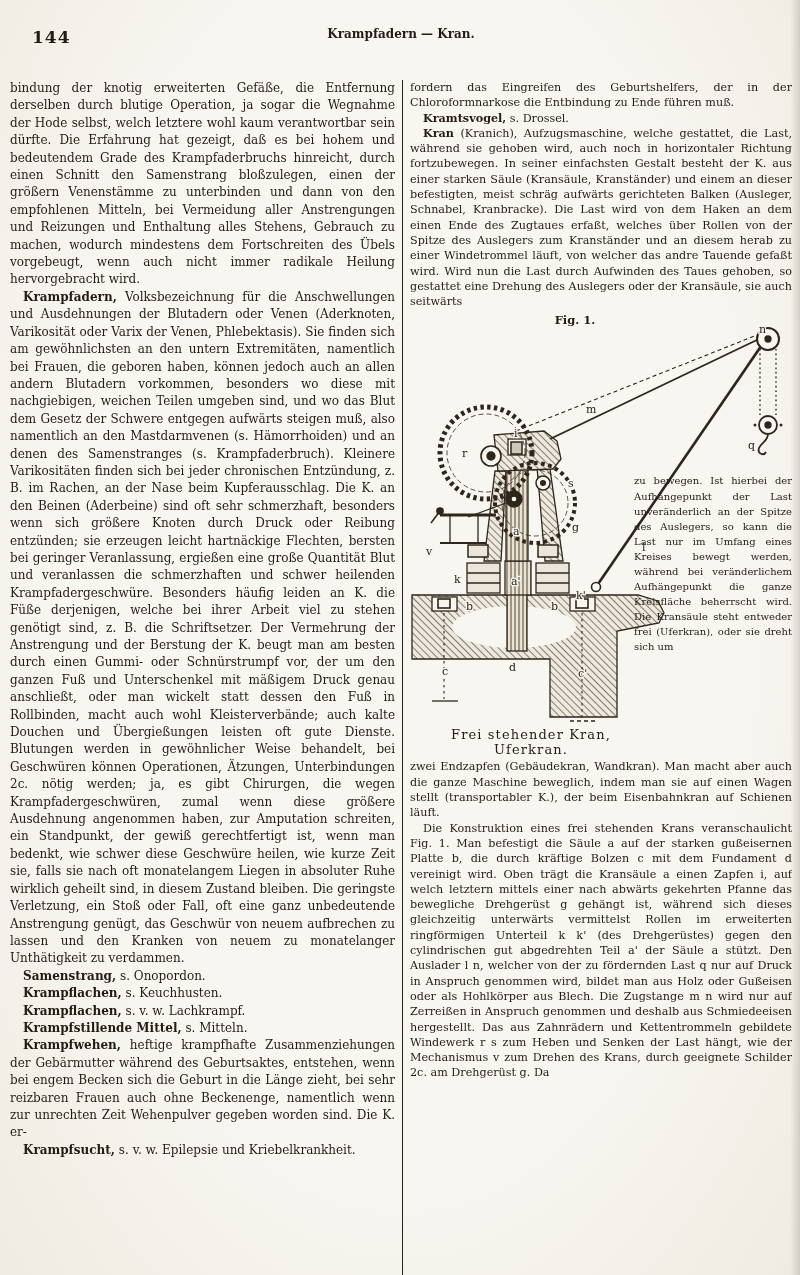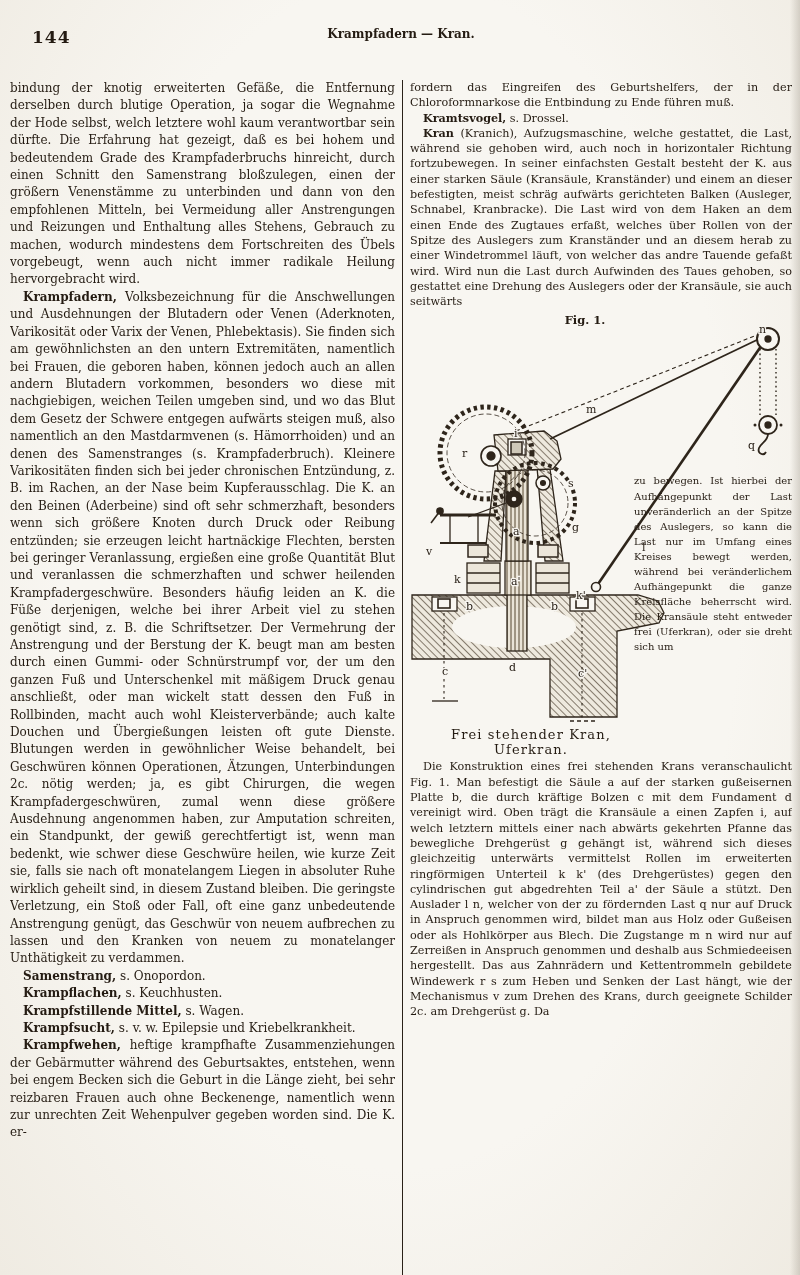--- a/index.html
+++ b/index.html
@@ -59,21 +59,21 @@
   p.indent{text-indent:13px;}
   .hw{font-weight:bold;}
   
   .figure-block{
     position:relative;
     height:446px;
     margin:2px 0 2px 0;
     text-align:left;
   }
   .fig-label{
-    position:absolute;top:2px;left:95px;width:160px;
+    position:absolute;top:2px;left:85px;width:160px;
     text-align:center;font-size:11.5px;font-weight:bold;
   }
   .crane-svg{
     position:absolute;left:0;top:16px;
   }
   .fig-side-text{
     position:absolute;right:0;top:162px;width:158px;
     font-size:10px;line-height:15.1px;text-align:justify;
   }
   .fig-caption{
@@ -100,23 +100,24 @@
     <div class="page-title">Krampfadern — Kran.</div>
   </div>
 
   <div class="columns">
 
     <div class="col col-left">
       <p>bindung der knotig erweiterten Gefäße, die Entfernung derselben durch blutige Operation, ja sogar die Wegnahme der Hode selbst, welch letztere wohl kaum verantwortbar sein dürfte. Die Erfahrung hat gezeigt, daß es bei hohem und bedeutendem Grade des Krampfaderbruchs hinreicht, durch einen Schnitt den Samenstrang bloßzulegen, einen der größern Venenstämme zu unterbinden und dann von den empfohlenen Mitteln, bei Vermeidung aller Anstrengungen und Reizungen und Enthaltung alles Stehens, Gebrauch zu machen, wodurch mindestens dem Fortschreiten des Übels vorgebeugt, wenn auch nicht immer radikale Heilung hervorgebracht wird.</p>
       <p class="indent"><span class="hw">Krampfadern,</span> <span>Volksbezeichnung für die Anschwellungen und Ausdehnungen der Blutadern oder Venen (Aderknoten, Varikosität oder Varix der Venen, Phlebektasis). Sie finden sich am gewöhnlichsten an den untern Extremitäten, namentlich bei Frauen, die geboren haben, können jedoch auch an allen andern Blutadern vorkommen, besonders wo diese mit nachgiebigen, weichen Teilen umgeben sind, und wo das Blut dem Gesetz der Schwere entgegen aufwärts steigen muß, also namentlich an den Mastdarmvenen (s. Hämorrhoiden) und an denen des Samenstranges (s. Krampfaderbruch). Kleinere Varikositäten finden sich bei jeder chronischen Entzündung, z. B. im Rachen, an der Nase beim Kupferausschlag. Die K. an den Beinen (Aderbeine) sind oft sehr schmerzhaft, besonders wenn sich größere Knoten durch Druck oder Reibung entzünden; sie erzeugen leicht hartnäckige Flechten, bersten bei geringer Veranlassung, ergießen eine große Quantität Blut und veranlassen die schmerzhaften und schwer heilenden Krampfadergeschwüre. Besonders häufig leiden an K. die Füße derjenigen, welche bei ihrer Arbeit viel zu stehen genötigt sind, z. B. die Schriftsetzer. Der Vermehrung der Anstrengung und der Berstung der K. beugt man am besten durch einen Gummi- oder Schnürstrumpf vor, der um den ganzen Fuß und Unterschenkel mit mäßigem Druck genau anschließt, oder man wickelt statt dessen den Fuß in Rollbinden, macht auch wohl Kleisterverbände; auch kalte Douchen und Übergießungen leisten oft gute Dienste. Blutungen werden in gewöhnlicher Weise behandelt, bei Geschwüren können Operationen, Ätzungen, Unterbindungen 2c. nötig werden; ja, es gibt Chirurgen, die wegen Krampfadergeschwüren, zumal wenn diese größere Ausdehnung angenommen haben, zur Amputation schreiten, ein Standpunkt, der gewiß gerechtfertigt ist, wenn man bedenkt, wie schwer diese Geschwüre heilen, wie kurze Zeit sie, falls sie nach oft monatelangem Liegen in absoluter Ruhe wirklich geheilt sind, in diesem Zustand bleiben. Die geringste Verletzung, ein Stoß oder Fall, oft eine ganz unbedeutende Anstrengung genügt, das Geschwür von neuem aufbrechen zu lassen und den Kranken von neuem zu monatelanger Unthätigkeit zu verdammen.</span></p>
       <p class="indent"><span class="hw">Samenstrang,</span> <span>s. Onopordon.</span></p>
       <p class="indent"><span class="hw">Krampflachen,</span> <span>s. Keuchhusten.</span></p>
-      <p class="indent"><span class="hw">Krampfstillende Mittel,</span> <span>s. Wagen.</span></p>
+      <p class="indent"><span class="hw">Krampflachen,</span> <span>s. v. w. Lachkrampf.</span></p>
+      <p class="indent"><span class="hw">Krampfstillende Mittel,</span> <span>s. Mitteln.</span></p>
+      <p class="indent"><span class="hw">Krampfwehen,</span> <span>heftige krampfhafte Zusammenziehungen der Gebärmutter während des Geburtsaktes, entstehen, wenn bei engem Becken sich die Geburt in die Länge zieht, bei sehr reizbaren Frauen auch ohne Beckenenge, namentlich wenn zur unrechten Zeit Wehenpulver gegeben worden sind. Die K. er-</span></p>
       <p class="indent"><span class="hw">Krampfsucht,</span> <span>s. v. w. Epilepsie und Kriebelkrankheit.</span></p>
-      <p class="indent"><span class="hw">Krampfwehen,</span> <span>heftige krampfhafte Zusammenziehungen der Gebärmutter während des Geburtsaktes, entstehen, wenn bei engem Becken sich die Geburt in die Länge zieht, bei sehr reizbaren Frauen auch ohne Beckenenge, namentlich wenn zur unrechten Zeit Wehenpulver gegeben worden sind. Die K. er-</span></p>
     </div>
 
     <div class="col col-right">
       <p>fordern das Eingreifen des Geburtshelfers, der in der Chloroformnarkose die Entbindung zu Ende führen muß.</p>
       <p class="indent"><span class="hw">Kramtsvogel,</span> <span>s. Drossel.</span></p>
       <p class="indent"><span class="hw">Kran</span> <span>(Kranich), Aufzugsmaschine, welche gestattet, die Last, während sie gehoben wird, auch noch in horizontaler Richtung fortzubewegen. In seiner einfachsten Gestalt besteht der K. aus einer starken Säule (Kransäule, Kranständer) und einem an dieser befestigten, meist schräg aufwärts gerichteten Balken (Ausleger, Schnabel, Kranbracke). Die Last wird von dem Haken an dem einen Ende des Zugtaues erfaßt, welches über Rollen von der Spitze des Auslegers zum Kranständer und an diesem herab zu einer Windetrommel läuft, von welcher das andre Tauende gefaßt wird. Wird nun die Last durch Aufwinden des Taues gehoben, so gestattet eine Drehung des Auslegers oder der Kransäule, sie auch seitwärts</span></p>
 
       <div class="figure-block">
         <div class="fig-label">Fig. 1.</div>
 
@@ -222,17 +223,18 @@
           <text x="141" y="283">b</text>
           <text x="32" y="348">c</text>
           <text x="99" y="344">d</text>
           <text x="168" y="350">c'</text>
         </svg>
 
         <div class="fig-side-text">zu bewegen. Ist hierbei der Aufhängepunkt der Last unveränderlich an der Spitze des Auslegers, so kann die Last nur im Umfang eines Kreises bewegt werden, während bei veränderlichem Aufhängepunkt die ganze Kreisfläche beherrscht wird. Die Kransäule steht entweder frei (Uferkran), oder sie dreht sich um</div>
         <div class="fig-caption">Frei stehender Kran, Uferkran.</div>
       </div>
 
+      <p>zwei Endzapfen (Gebäudekran, Wandkran). Man macht aber auch die ganze Maschine beweglich, indem man sie auf einen Wagen stellt (transportabler K.), der beim Eisenbahnkran auf Schienen läuft.</p>
       <p class="indent">Die Konstruktion eines frei stehenden Krans veranschaulicht Fig. 1. Man befestigt die Säule a auf der starken gußeisernen Platte b, die durch kräftige Bolzen c mit dem Fundament d vereinigt wird. Oben trägt die Kransäule a einen Zapfen i, auf welch letztern mittels einer nach abwärts gekehrten Pfanne das bewegliche Drehgerüst g gehängt ist, während sich dieses gleichzeitig unterwärts vermittelst Rollen im erweiterten ringförmigen Unterteil k k' (des Drehgerüstes) gegen den cylindrischen gut abgedrehten Teil a' der Säule a stützt. Den Auslader l n, welcher von der zu fördernden Last q nur auf Druck in Anspruch genommen wird, bildet man aus Holz oder Gußeisen oder als Hohlkörper aus Blech. Die Zugstange m n wird nur auf Zerreißen in Anspruch genommen und deshalb aus Schmiedeeisen hergestellt. Das aus Zahnrädern und Kettentrommeln gebildete Windewerk r s zum Heben und Senken der Last hängt, wie der Mechanismus v zum Drehen des Krans, durch geeignete Schilder 2c. am Drehgerüst g. Da</p>
     </div>
 
   </div>
 </div>
 
 </body></html>

